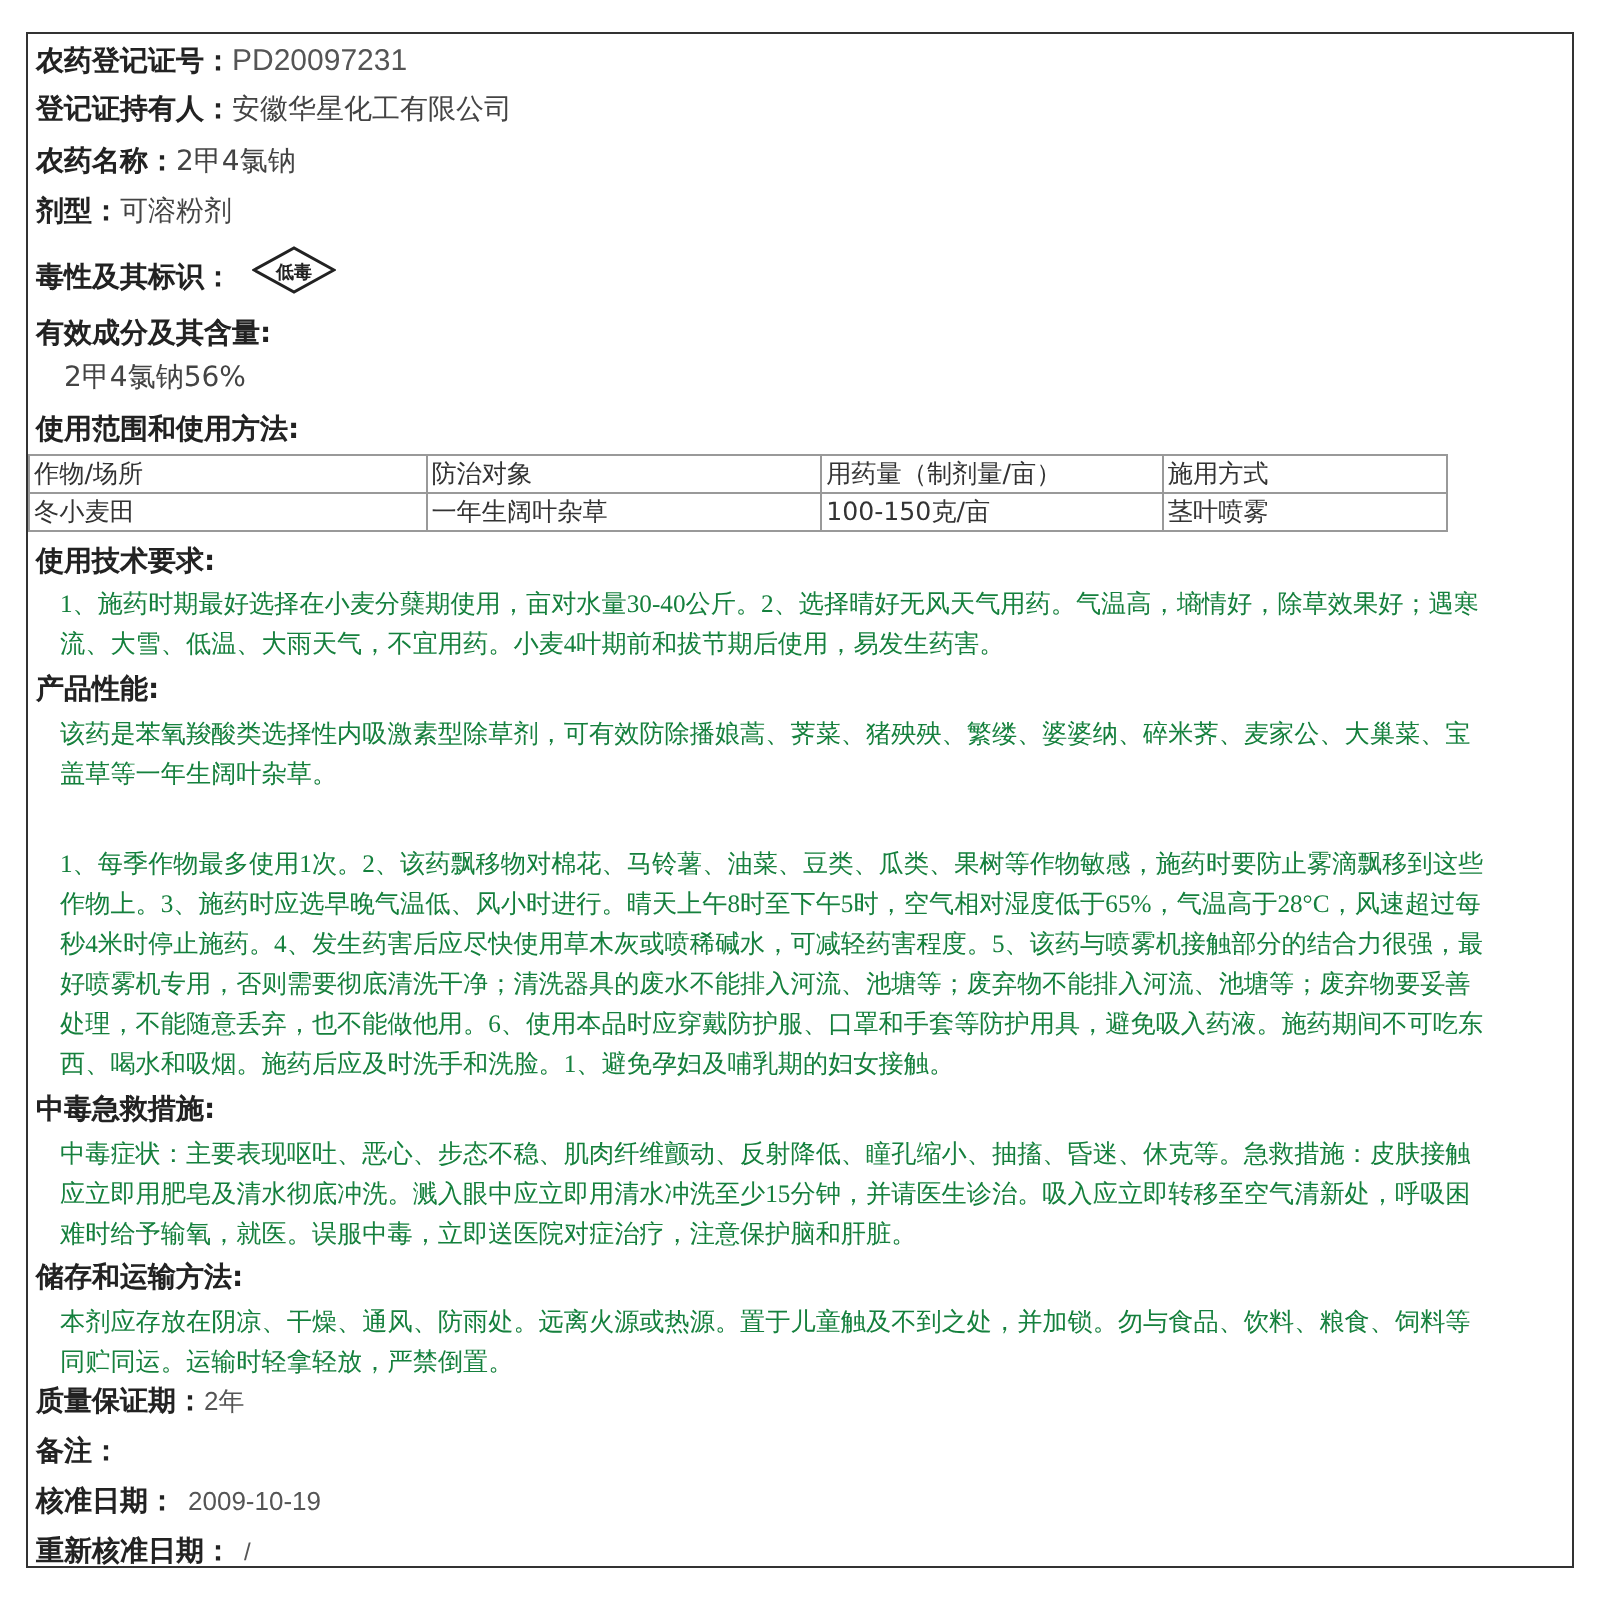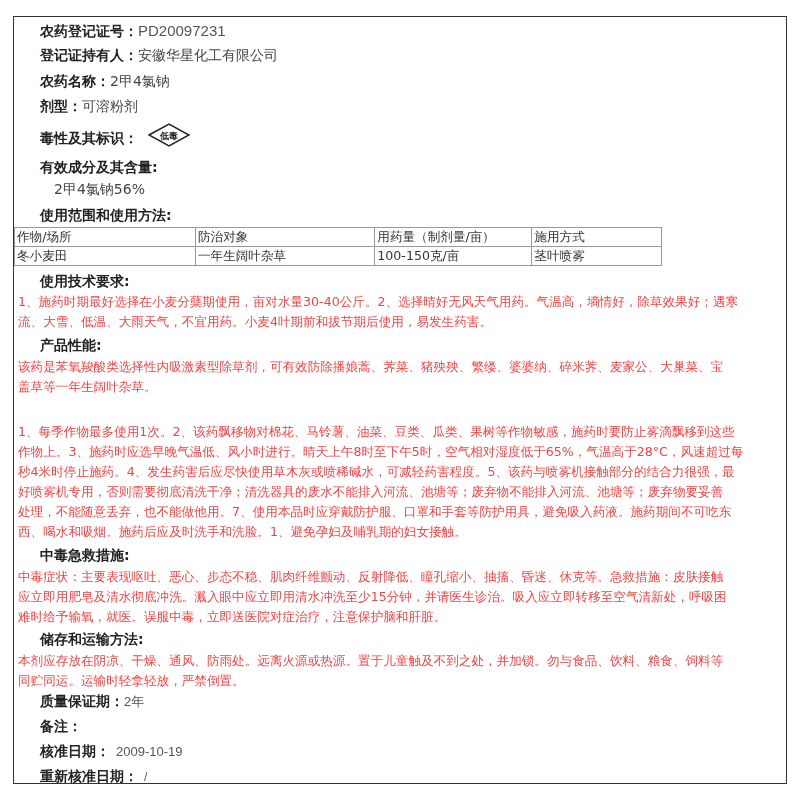--- a/index.html
+++ b/index.html
@@ -1,26 +1,26 @@
 <!DOCTYPE html>
 <html><head>
   <meta charset="utf-8">
   <style>
     html, body { margin: 0; padding: 0; background: #ffffff; }
     body { width: 800px; height: 800px; position: relative; overflow: hidden;
       font-family: "DejaVu Sans", "Liberation Sans", sans-serif; color: #333; }
     .box { position: absolute; left: 13px; top: 16px; width: 774px; height: 768px;
       border: 1px solid #333; box-sizing: border-box; }
-    .line { position: absolute; left: 4px; right: 4px; font-size: 14px; line-height: 20px; white-space: nowrap; margin-left: 22px; }
+    .line { position: absolute; left: 4px; right: 4px; font-size: 14px; line-height: 20px; white-space: nowrap; }
     .lbl { font-weight: bold; color: #222; }
     .val { color: #444; }
     .val-light { color: #555; font-family: "Liberation Sans", sans-serif; }
-    .para { position: absolute; left: 4px; right: 2px; font-size: 12.6px; line-height: 20px; color: #ef4444; letter-spacing: 0px; }
+    .para { position: absolute; left: 16px; right: 2px; font-size: 12.6px; line-height: 20px; color: #15803d; letter-spacing: 0px; font-family: Liberation Serif, serif; }
     .tox-icon { display: inline-block; vertical-align: middle; margin-left: 6px; }
-    table.usage { position: absolute; left: 0px; top: 210px; width: 648px; border-collapse: collapse; font-size: 12.6px; border-radius: 16px; }
+    table.usage { position: absolute; left: 0px; top: 210px; width: 710px; border-collapse: collapse; font-size: 12.6px; border-radius: 16px; }
     table.usage td { border: 1px solid #999; height: 18px; padding: 0 2px; line-height: 18px; color: #333; }
   </style>
 </head>
 <body>
 
 <div class="box">
 
   <div class="line" style="top:4px">
     <span class="lbl">农药登记证号：</span><span class="val-light" style="font-size:15px">PD20097231</span>
   </div>
@@ -95,21 +95,21 @@
   <div class="para" style="top:340px">
     <div>该药是苯氧羧酸类选择性内吸激素型除草剂，可有效防除播娘蒿、荠菜、猪殃殃、繁缕、婆婆纳、碎米荠、麦家公、大巢菜、宝</div>
     <div>盖草等一年生阔叶杂草。</div>
   </div>
 
   <div class="para" style="top:405px">
     <div>1、每季作物最多使用1次。2、该药飘移物对棉花、马铃薯、油菜、豆类、瓜类、果树等作物敏感，施药时要防止雾滴飘移到这些</div>
     <div>作物上。3、施药时应选早晚气温低、风小时进行。晴天上午8时至下午5时，空气相对湿度低于65%，气温高于28°C，风速超过每</div>
     <div>秒4米时停止施药。4、发生药害后应尽快使用草木灰或喷稀碱水，可减轻药害程度。5、该药与喷雾机接触部分的结合力很强，最</div>
     <div>好喷雾机专用，否则需要彻底清洗干净；清洗器具的废水不能排入河流、池塘等；废弃物不能排入河流、池塘等；废弃物要妥善</div>
-    <div>处理，不能随意丢弃，也不能做他用。7、使用本品时应穿戴防护服、口罩和手套等防护用具，避免吸入药液。施药期间不可吃东</div>
+    <div>处理，不能随意丢弃，也不能做他用。6、使用本品时应穿戴防护服、口罩和手套等防护用具，避免吸入药液。施药期间不可吃东</div>
     <div>西、喝水和吸烟。施药后应及时洗手和洗脸。1、避免孕妇及哺乳期的妇女接触。</div>
   </div>
 
   <div class="line" style="top:528px">
     <span class="lbl">中毒急救措施:</span>
   </div>
   <div class="para" style="top:550px">
     <div>中毒症状：主要表现呕吐、恶心、步态不稳、肌肉纤维颤动、反射降低、瞳孔缩小、抽搐、昏迷、休克等。急救措施：皮肤接触</div>
     <div>应立即用肥皂及清水彻底冲洗。溅入眼中应立即用清水冲洗至少15分钟，并请医生诊治。吸入应立即转移至空气清新处，呼吸困</div>
     <div>难时给予输氧，就医。误服中毒，立即送医院对症治疗，注意保护脑和肝脏。</div>

